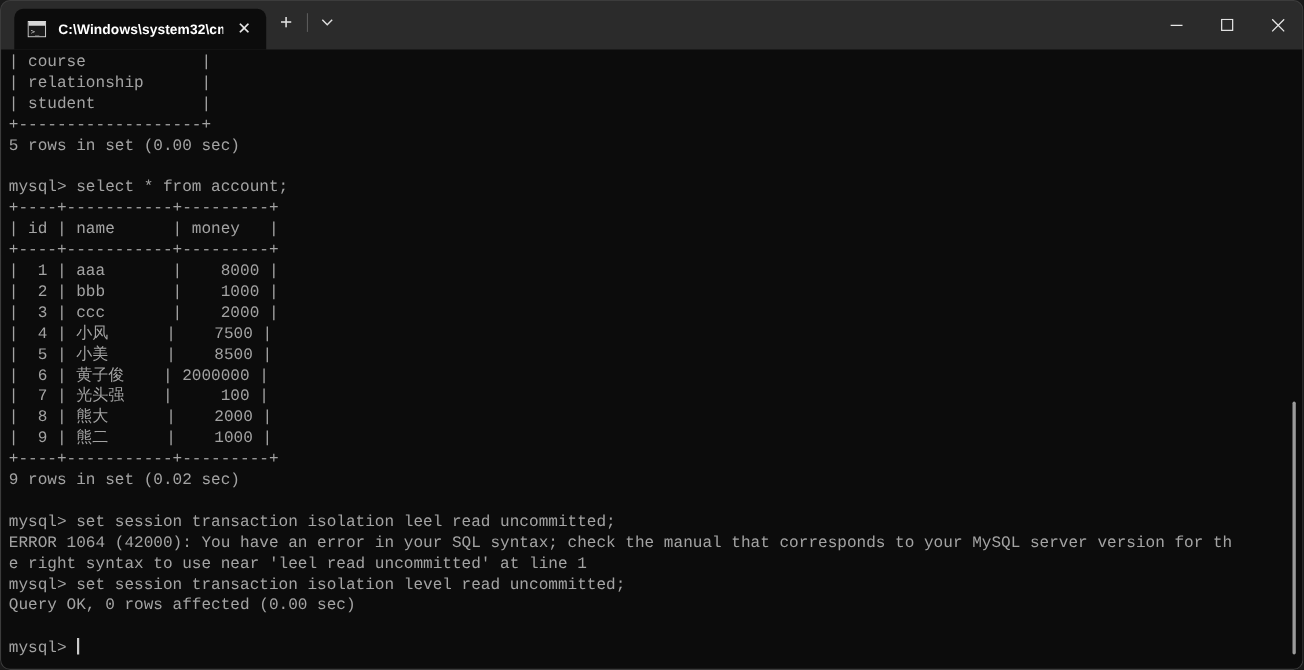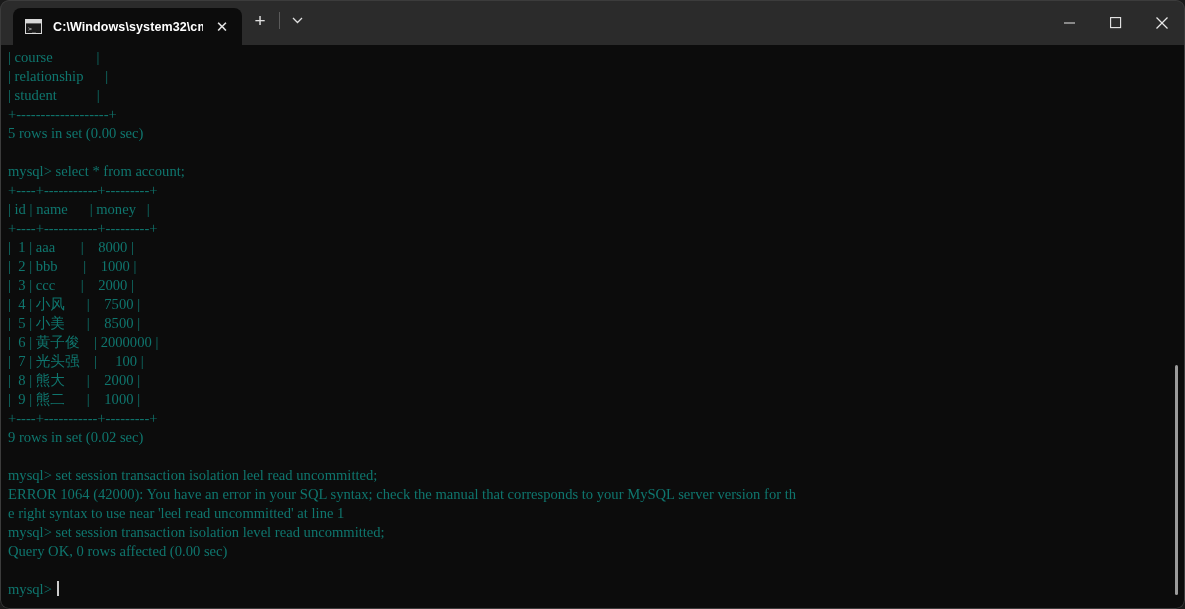--- a/index.html
+++ b/index.html
@@ -150,22 +150,22 @@
     background: #0c0c0c;
     border-radius: 0 0 9px 9px;
     overflow: hidden;
   }
 
   #screen {
     position: absolute;
     top: 0;
     left: 8px;
     width: 1160px;
-    color: #0f766e;
-    font-family: Liberation Serif, serif;
+    color: #a3a3a3;
+    font-family: Liberation Mono, monospace;
     font-size: 14.6px;
     line-height: 19px;
     white-space: pre;
     letter-spacing: 0px;
     padding-top: 3px;
   }
 
   .line {
     height: 19px;
     white-space: pre;

